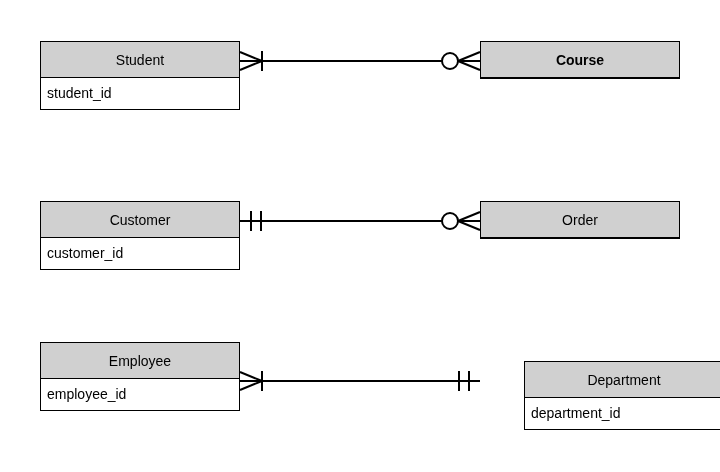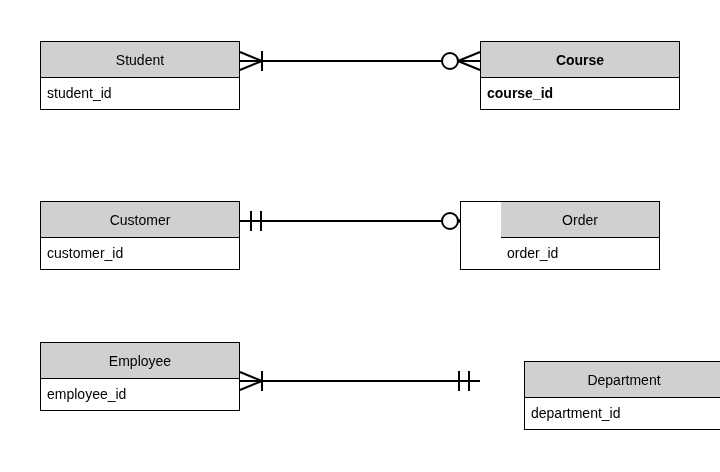--- a/index.html
+++ b/index.html
@@ -103,30 +103,28 @@
       <line x1="459" y1="371" x2="459" y2="391" class="conn-tick"></line>
       <line x1="262" y1="381" x2="480" y2="381" class="conn-line"></line>
     </svg>
 
   <div class="entity" id="ent-r0-left" style="left: 40px; top: 41px;">
     <div class="entity-header">Student</div>
     <div class="entity-body">student_id</div>
   </div>
   <div class="entity" id="ent-r0-right" style="left: 480px; top: 41px; font-weight: bold;">
     <div class="entity-header">Course</div>
-    <div class="entity-body">course_id</div>
   </div>
 
   <div class="entity" id="ent-r1-left" style="left: 40px; top: 201px;">
     <div class="entity-header">Customer</div>
     <div class="entity-body">customer_id</div>
   </div>
-  <div class="entity" id="ent-r1-right" style="left: 460px; top: 201px; padding-left: 40px;">
+  <div class="entity" id="ent-r1-right" style="left: 480px; top: 201px;">
     <div class="entity-header">Order</div>
-    <div class="entity-body">order_id</div>
   </div>
 
   <div class="entity" id="ent-r2-left" style="left: 40px; top: 342px;">
     <div class="entity-header">Employee</div>
     <div class="entity-body">employee_id</div>
   </div>
   <div class="entity" id="ent-r2-right" style="left: 480px; top: 361px; margin-left: 44px;">
     <div class="entity-header">Department</div>
     <div class="entity-body">department_id</div>
   </div>

